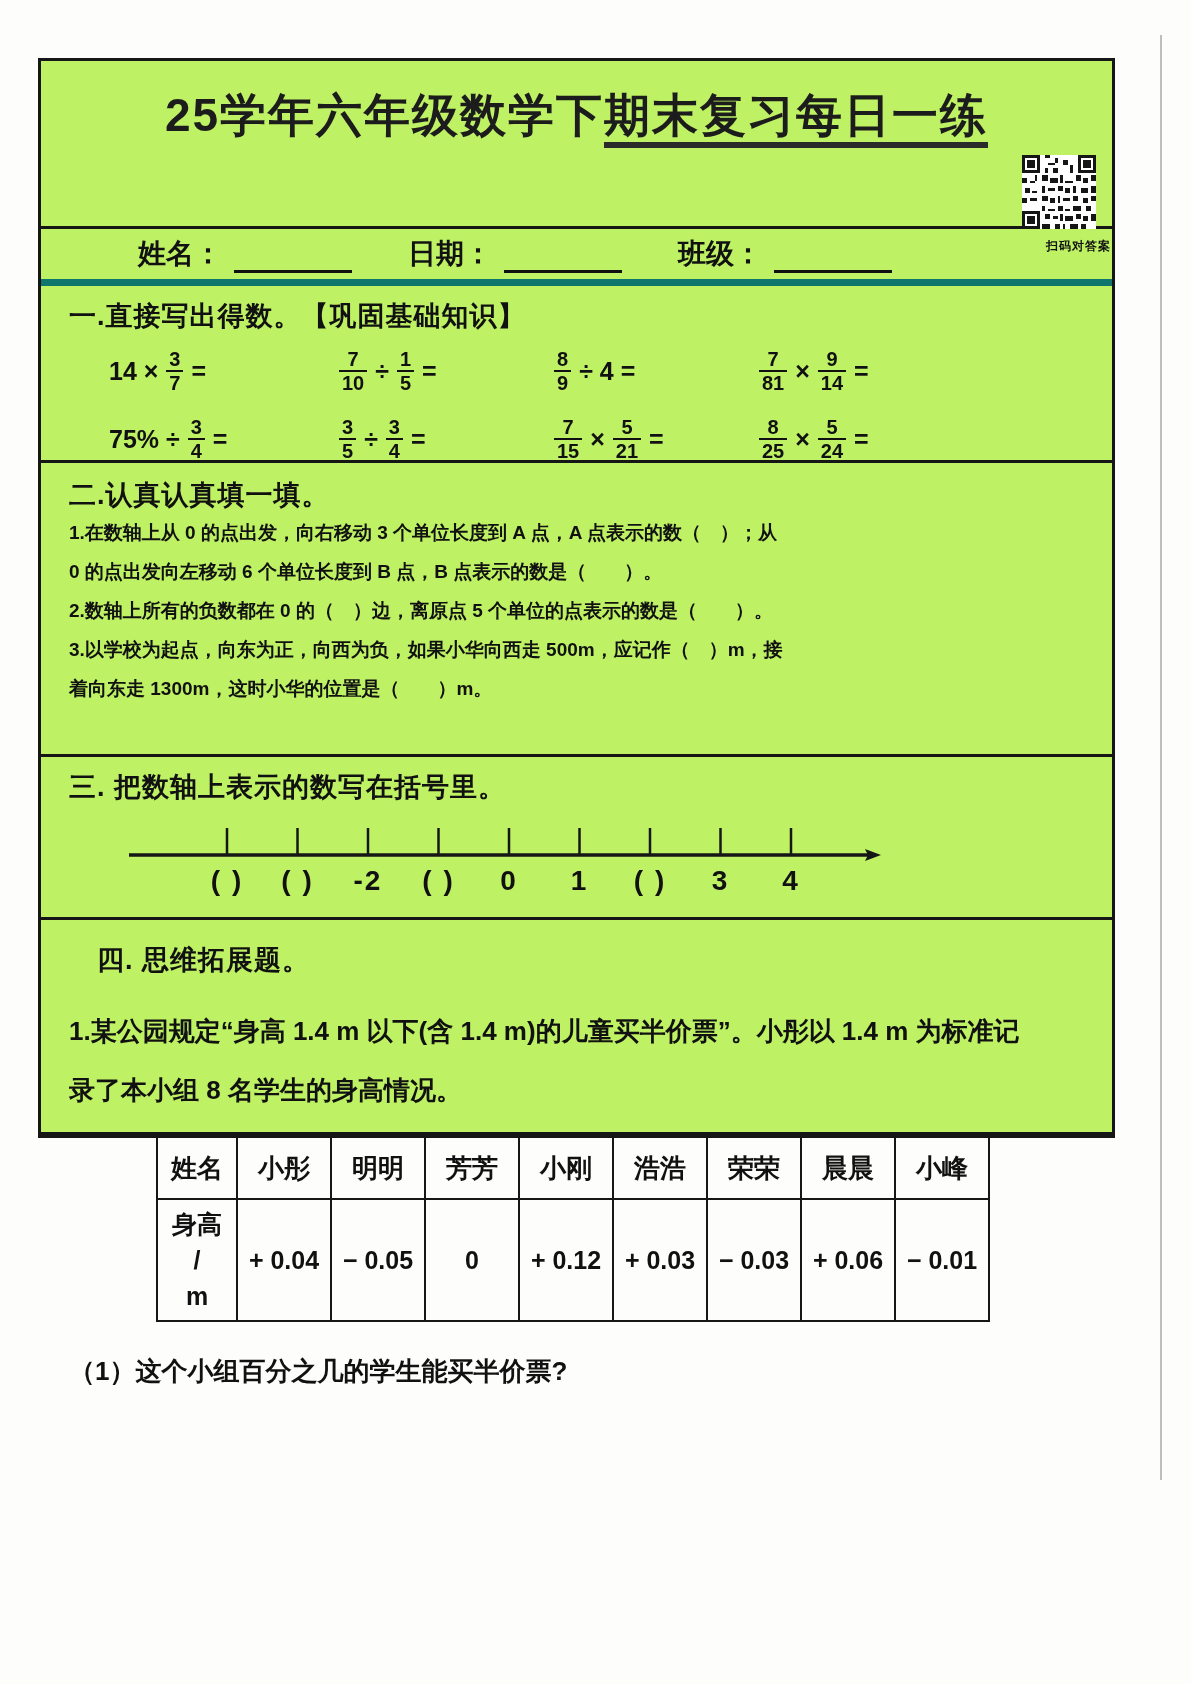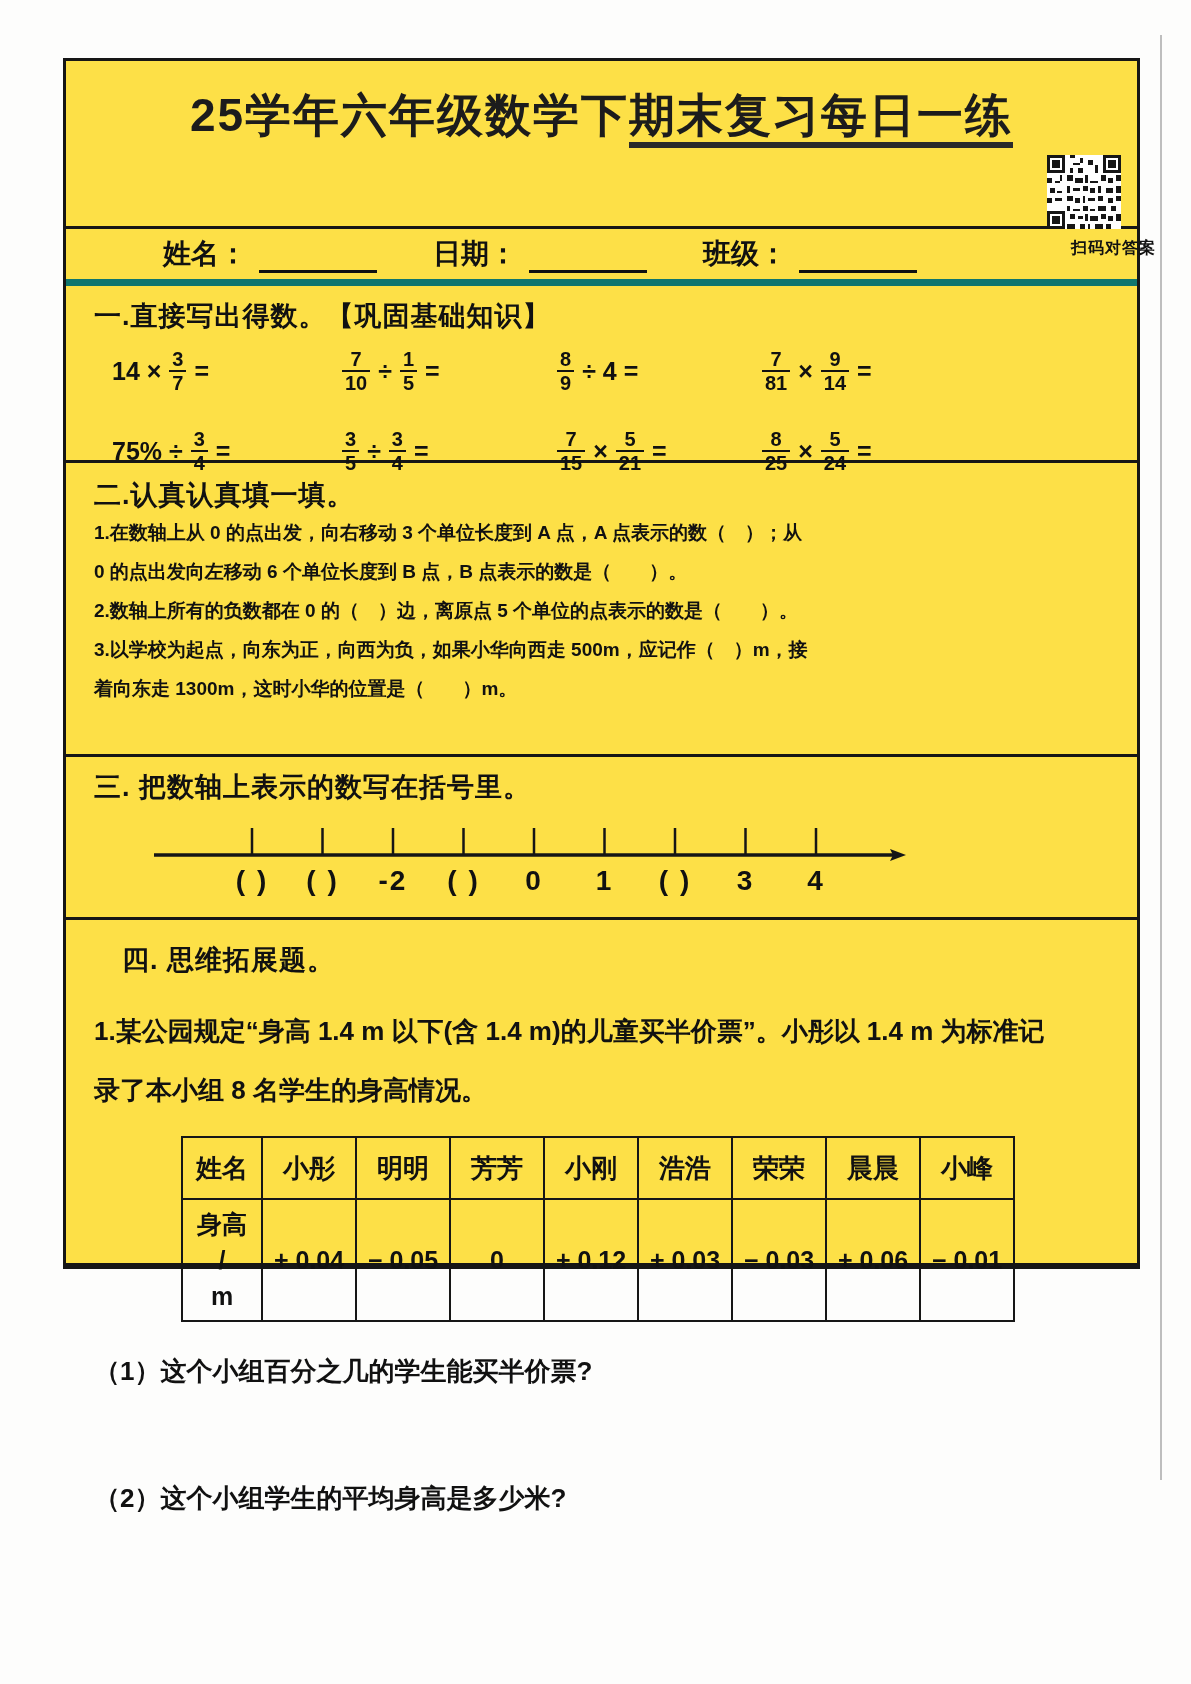--- a/index.html
+++ b/index.html
@@ -5,25 +5,25 @@
   * { box-sizing: border-box; margin: 0; padding: 0; }
   html, body {
     width: 1191px; height: 1684px;
     background: #fdfdfc;
     font-family: "Liberation Sans", "DejaVu Sans", sans-serif;
     font-weight: 700;
     color: #111;
   }
   .page {
     position: absolute;
-    left: 63px; top: 58px;
-    width: 1077px; height: 1211px;
+    left: 38px; top: 58px;
+    width: 1077px; height: 1080px;
     border: 3px solid #161616;
     border-bottom-width: 6px;
-    background: #fde047;
+    background: #bef264;
   }
   .paper-edge {
     position: absolute;
     left: 1160px; top: 35px;
     width: 2px; height: 1445px;
     background: #8a8a8a; opacity: .55;
   }
   
   .title-block {
     height: 168px;
@@ -50,21 +50,21 @@
   .subtitle .day { margin-left: 62px; }
   .qr-wrap {
     position: absolute;
     right: 14px; top: 94px;
     width: 78px;
     text-align: center;
     z-index: 2;
   }
   .qr-caption {
     margin-top: 5px;
-    font-size: 16px;
+    font-size: 12px;
     letter-spacing: 1px;
     white-space: nowrap;
     margin-left: 26px;
   }
   
   .name-row {
     height: 57px;
     border-bottom: 7px solid #0f766e;
     display: flex;
     align-items: center;
@@ -84,23 +84,23 @@
   .sec-heading {
     font-size: 27px;
     padding: 12px 0 0 28px;
     letter-spacing: 1px;
   }
   
   .sec1 { height: 177px; }
   .problems {
     display: grid;
     grid-template-columns: 228px 215px 205px auto;
-    padding-left: 43px;
+    padding-left: 65px;
     margin-top: 8px;
-    row-gap: 22px;
+    row-gap: 10px;
   }
   .problem {
     display: flex;
     align-items: center;
     height: 58px;
     font-size: 25px;
     white-space: nowrap;
   }
   .pt { margin: 0 3px; }
   .frac {
@@ -369,16 +369,15 @@
             <td>0</td>
             <td>+ 0.12</td>
             <td>+ 0.03</td>
             <td>− 0.03</td>
             <td>+ 0.06</td>
             <td>− 0.01</td>
           </tr>
     </tbody>
       </table>
     <div class="sub-q">（1）这个小组百分之几的学生能买半价票?</div>
-    <div class="sub-q second">（2）这个小组学生的平均身高是多少米?</div>
   </div>
 
 </div>
 
 </body></html>

